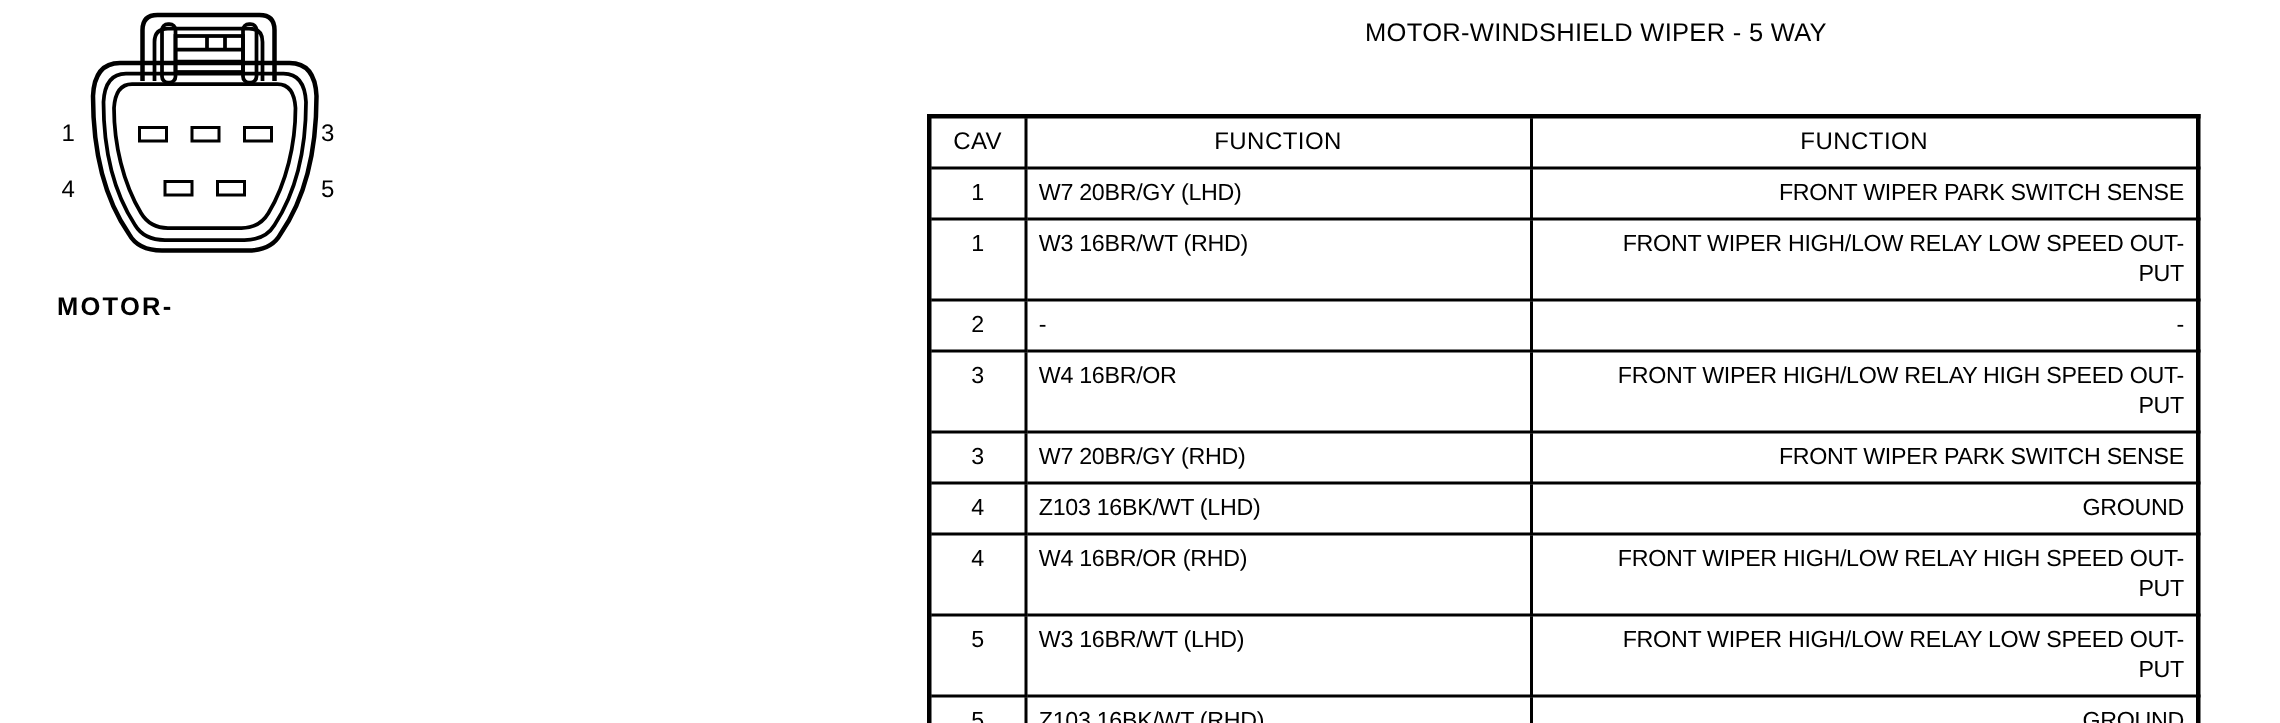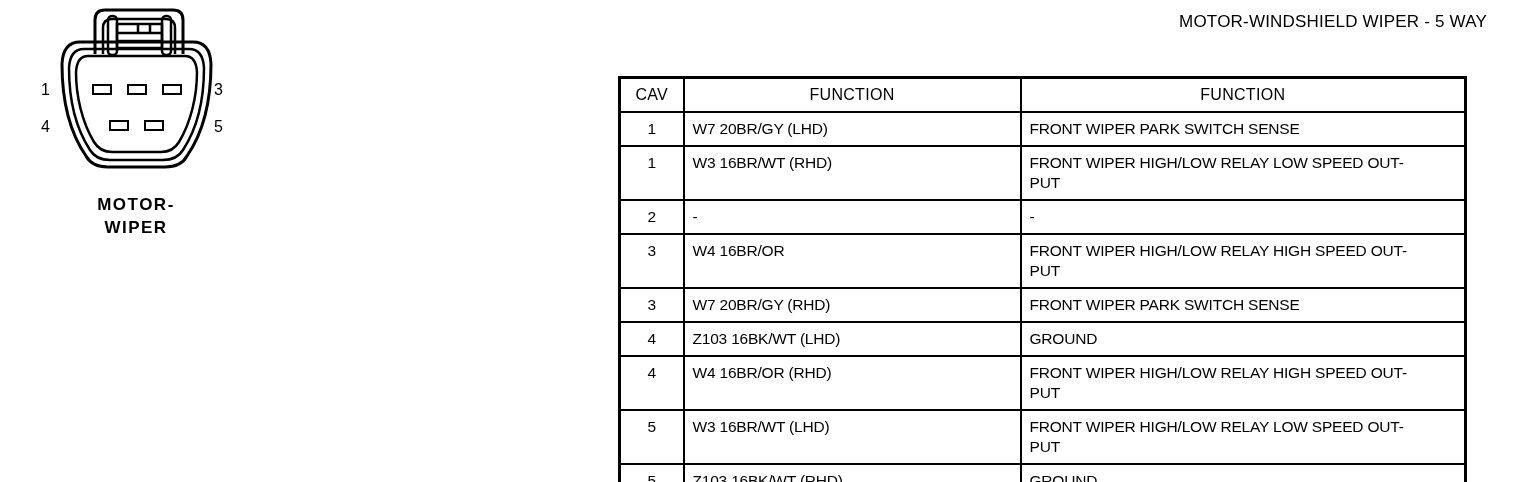--- a/index.html
+++ b/index.html
@@ -31,33 +31,33 @@
     letter-spacing: 0;
   }
   .pin-1 { left: 41px;  top: 82px; }
   .pin-3 { left: 214px; top: 82px; }
   .pin-4 { left: 41px;  top: 119px; }
   .pin-5 { left: 214px; top: 119px; }
   .connector-caption {
     position: absolute;
     left: 38px; top: 193px;
     width: 196px;
-    text-align: center;
+    text-align: left;
     font-weight: bold;
     font-size: 17px;
     line-height: 23px;
     letter-spacing: 1.5px;
   }
 
   
   .table-title {
     position: absolute;
     left: 641px; top: 12px;
     width: 846px;
-    text-align: right;
+    text-align: center;
     font-size: 17px;
     letter-spacing: 0.2px;
     white-space: nowrap;
   }
   table.pinout {
     position: absolute;
     left: 618px; top: 44px;
     width: 846px;
     border-collapse: collapse;
     table-layout: fixed;
@@ -83,20 +83,21 @@
     line-height: 20px;
     vertical-align: top;
     padding: 6px 8px;
   }
   table.pinout td.cav {
     text-align: center;
     padding: 6px 2px;
   }
   table.pinout td.function {
     white-space: pre-line;
+    text-align: right;
   }
 </style>
 </head>
 <body>
 
 <div class="page">
 
   <div class="connector-figure">
     <svg class="connector-svg" width="200" height="176" viewBox="0 0 200 176" fill="none" stroke="#000">
 
@@ -127,21 +128,20 @@
       <rect x="115" y="117" width="18" height="9" stroke-width="2"></rect>
     </svg>
 
     <span class="pin-label pin-1">1</span>
     <span class="pin-label pin-3">3</span>
     <span class="pin-label pin-4">4</span>
     <span class="pin-label pin-5">5</span>
 
     <div class="connector-caption">
       <div>MOTOR-</div>
-      <div>WIPER</div>
     </div>
   </div>
 
   <div class="table-title">MOTOR-WINDSHIELD WIPER - 5 WAY</div>
 
   <table class="pinout">
     <colgroup>
       <col style="width:64px">
       <col style="width:337px">
       <col style="width:445px">

